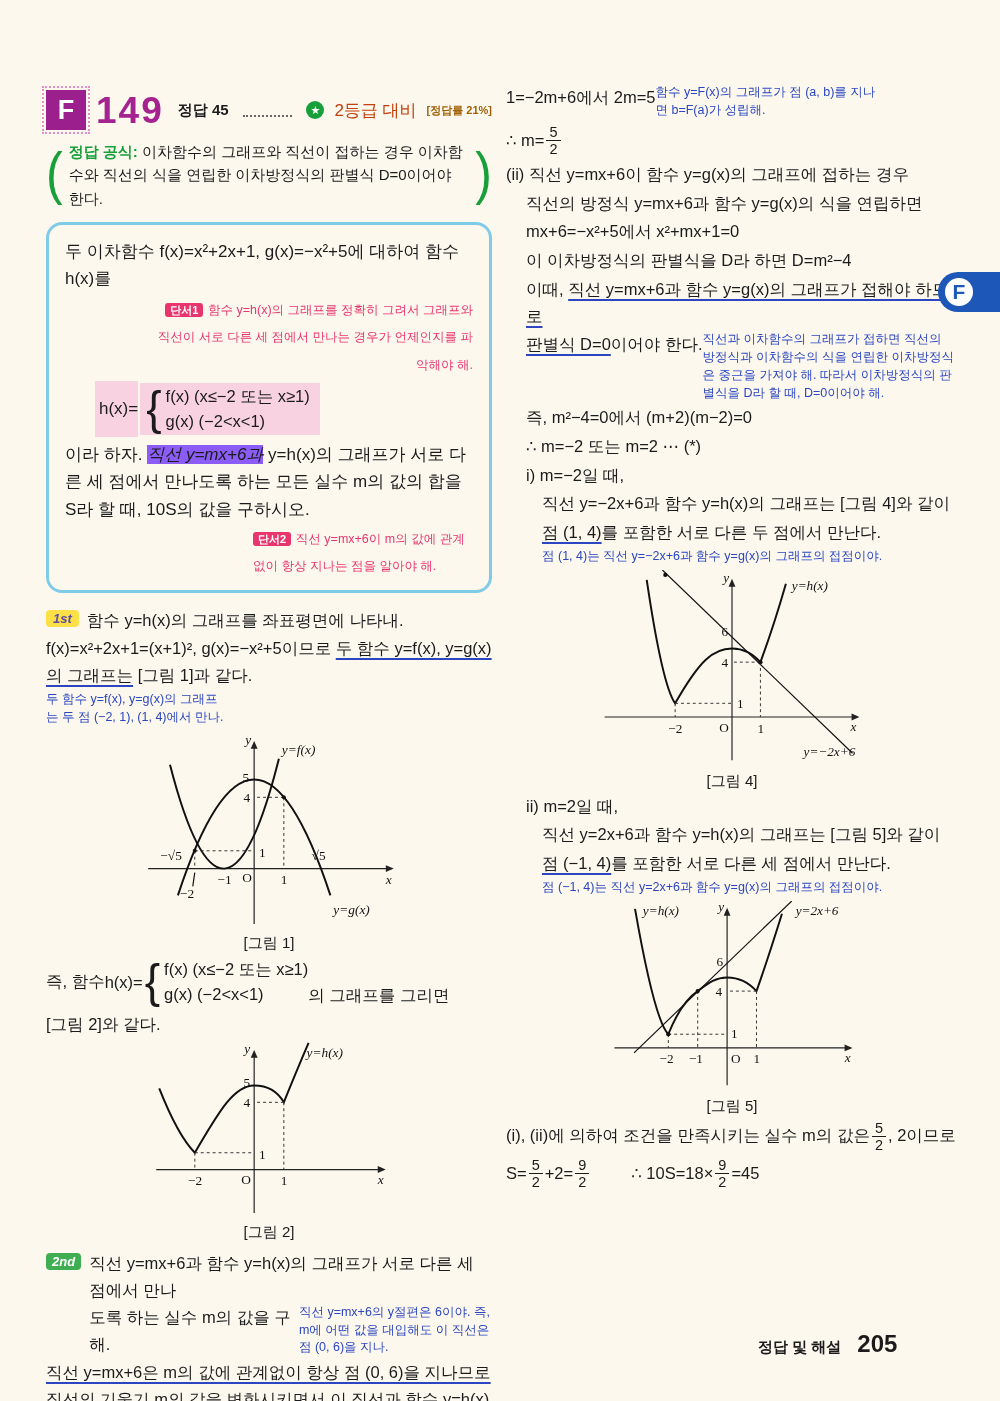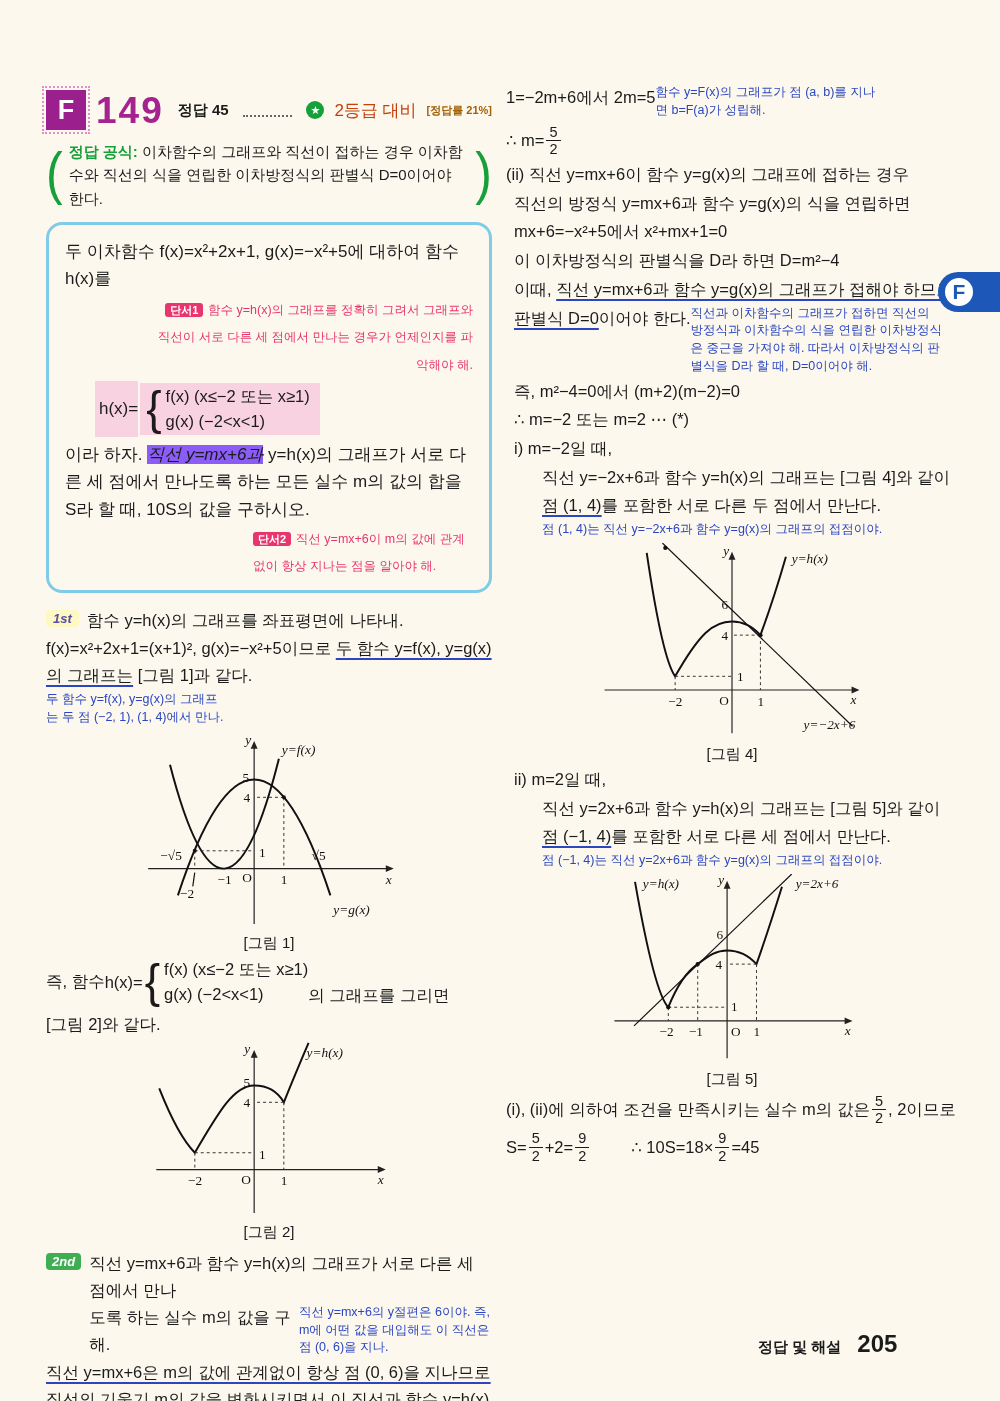--- a/index.html
+++ b/index.html
@@ -35,29 +35,29 @@
   .badge-clue{background:#e8356e;color:#fff;font-size:11px;padding:1px 5px;border-radius:3px;font-weight:bold;}
   .clue{color:#e8356e;font-size:12.5px;line-height:1.45;display:inline;}
   .caseswrap{margin:4px 0 4px 30px;display:flex;align-items:center;}
   .cases{display:inline-flex;align-items:center;background:#f8d2e0;padding:1px 10px 1px 4px;}
   .brace{font-size:46px;font-weight:200;line-height:0.9;margin:0 4px 0 2px;}
   .caselines{display:flex;flex-direction:column;font-size:16.5px;line-height:1.5;}
   .clhs{font-size:17px;margin-right:2px;background:#f8d2e0;padding:14px 0 14px 4px;}
 
   
   .steprow{display:flex;gap:8px;align-items:flex-start;margin-top:14px;}
-  .badge1{background:#fef9c3;color:#5d4da6;font-weight:bold;font-style:italic;font-size:13px;
+  .badge1{background:#fde047;color:#5d4da6;font-weight:bold;font-style:italic;font-size:13px;
           padding:1px 7px;border-radius:4px;flex:0 0 auto;margin-top:3px;}
   .badge2{background:#3fae53;color:#fff;font-weight:bold;font-style:italic;font-size:13px;
           padding:1px 6px;border-radius:4px;flex:0 0 auto;margin-top:3px;}
   .body-t{font-size:16.5px;line-height:1.62;}
   .u-blue{text-decoration:underline;text-decoration-color:#2b46c0;text-decoration-thickness:1.5px;text-underline-offset:4px;}
   .note-b{color:#2b46c0;font-size:12.5px;line-height:1.42;}
   .p0{margin:2px 0;}
-  .indent{margin-left:8px;}
+  .indent{margin-left:20px;}
 
   
   .figwrap{text-align:center;margin:4px 0 2px;}
   .figcap{font-size:15px;margin-top:0px;}
   svg text{font-family:"Liberation Serif",serif;font-size:13.5px;fill:#111;}
   svg .it{font-style:italic;}
   .axis{stroke:#222;stroke-width:1.2;fill:none;}
   .curve{stroke:#111;stroke-width:2;fill:none;}
   .tline{stroke:#111;stroke-width:1.2;fill:none;}
   .dash{stroke:#333;stroke-width:1;stroke-dasharray:3,3;fill:none;}

